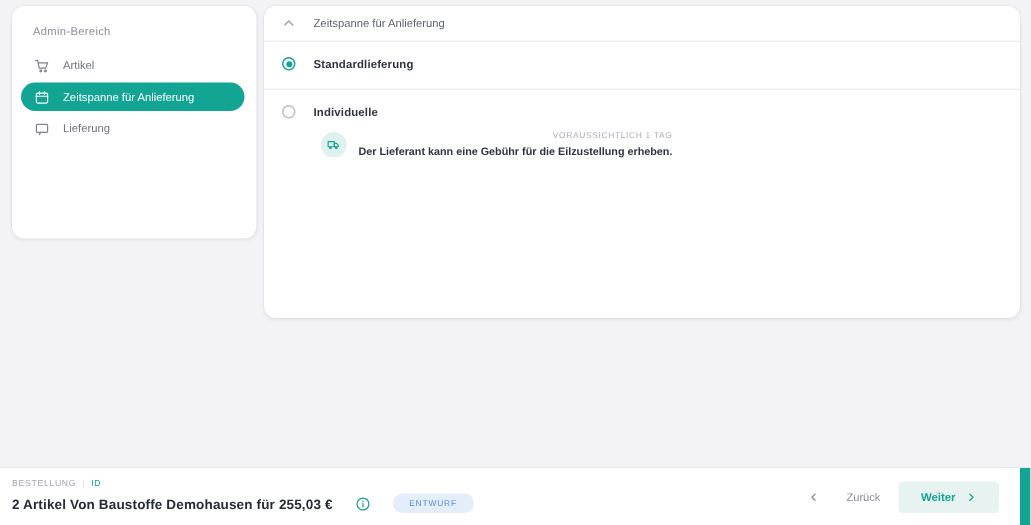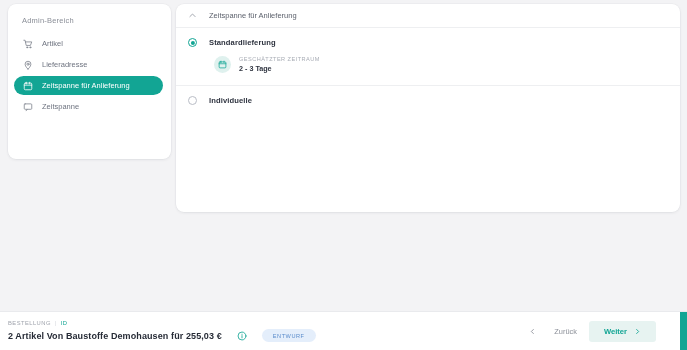--- a/index.html
+++ b/index.html
@@ -44,21 +44,21 @@
     overflow: hidden;
   }
   .card-header {
     display: flex; align-items: center; gap: 12px;
     height: 24px; padding: 0 12px;
     border-bottom: 1px solid #eeeff1;
   }
   .chev-up { width: 9px; height: 9px; flex: none; display: block; }
   .card-header .htitle { font-size: 7.5px; color: #5d626d; }
 
-  .opt-block { padding: 10px 4px 12px 12px; border-bottom: 1px solid #eeeff1; }
+  .opt-block { padding: 10px 4px 12px 12px; border-bottom: 1px solid #eeeff1; text-align: right; }
   .opt-block:last-child { border-bottom: none; }
 
   .opt-row { display: flex; align-items: center; gap: 12px; }
   .radio {
     width: 9px; height: 9px; border-radius: 50%;
     border: 1.1px solid #b9bdc6; flex: none;
     position: relative; background: #fff; cursor: pointer;
   }
   .radio.on { border-color: #12a594; }
   .radio.on::after {
@@ -110,21 +110,21 @@
   }
   .nav-btns { display: flex; align-items: center; gap: 0; height: 39px; }
   .btn-back {
     display: flex; align-items: center; gap: 18px;
     font-size: 7.4px; color: #8b8f98; padding: 6px 12px; cursor: pointer; justify-content: center;
   }
   .btn-next {
     display: flex; align-items: center; gap: 7px;
     font-size: 7.6px; color: #12a594; font-weight: 600;
     background: #e7f3f1; padding: 6px 15px; border-radius: 3px;
-    margin-right: 24px; cursor: pointer;
+    margin-right: 14px; cursor: pointer;
   }
   .accent-bar { width: 7px; height: 39px; background: #12a594; flex: none; }
   .mini-chev { width: 7px; height: 7px; display: block; }
 </style>
 </head>
 <body>
 
 <div class="app">
 
   <div class="sidebar">
@@ -134,86 +134,79 @@
       <span class="ico">
         <svg viewBox="0 0 24 24" fill="none" stroke="#7c818c" stroke-width="1.9" stroke-linecap="round" stroke-linejoin="round">
           <path d="M2 3h3l2.6 12.4h10.2L21 7H6"></path>
             <circle cx="10" cy="20" r="1.4"></circle>
             <circle cx="17.5" cy="20" r="1.4"></circle>
         </svg>
       </span>
       <span>Artikel</span>
     </div>
 
-    <div class="nav-item">
-      <span class="ico">
-        <svg viewBox="0 0 24 24" fill="none" stroke="#7c818c" stroke-width="1.9" stroke-linecap="round" stroke-linejoin="round">
-          <path d="M12 22s7-6.2 7-12a7 7 0 1 0-14 0c0 5.8 7 12 7 12z"></path>
-            <circle cx="12" cy="10" r="2.6"></circle>
-        </svg>
-      </span>
-      <span>Lieferadresse</span>
-    </div>
 
 
     <div class="nav-item active">
       <span class="ico">
         <svg viewBox="0 0 24 24" fill="none" stroke="#ffffff" stroke-width="1.9" stroke-linecap="round" stroke-linejoin="round">
           <rect x="3" y="5" width="18" height="16" rx="2.5"></rect>
             <path d="M3 10h18M8 3v4M16 3v4"></path>
         </svg>
       </span>
       <span>Zeitspanne für Anlieferung</span>
     </div>
 
     <div class="nav-item">
       <span class="ico">
         <svg viewBox="0 0 24 24" fill="none" stroke="#7c818c" stroke-width="1.9" stroke-linecap="round" stroke-linejoin="round">
           <rect x="3" y="4.5" width="18" height="13" rx="2"></rect>
             <path d="M7.5 21l2.5-3.5"></path>
         </svg>
       </span>
-      <span>Zeitspanne</span>
+      <span>Lieferung</span>
     </div>
 
   </div>
 
   <div class="main-card">
 
     <div class="card-header">
       <svg class="chev-up" viewBox="0 0 24 24" fill="none" stroke="#9a9ea7" stroke-width="2.4" stroke-linecap="round" stroke-linejoin="round">
           <path d="M5 15l7-7 7 7"></path>
         </svg>
       <span class="htitle">Zeitspanne für Anlieferung</span>
     </div>
 
     <div class="opt-block">
       <div class="opt-row">
         <span class="radio on"></span>
         <span class="opt-label">Standardlieferung</span>
       </div>
-      <div class="detail">
-        <span class="detail-circle">
-          <svg viewBox="0 0 24 24" fill="none" stroke="#12a594" stroke-width="2" stroke-linecap="round" stroke-linejoin="round">
-            <rect x="3" y="5" width="18" height="16" rx="2.5"></rect>
-              <path d="M3 10h18M8 3v4M16 3v4"></path>
-          </svg>
-        </span>
-        <span>
-          <div class="detail-kicker">GESCHÄTZTER ZEITRAUM</div>
-          <div class="detail-main">2 - 3 Tage</div>
-        </span>
-      </div>
     </div>
 
 
     <div class="opt-block">
       <div class="opt-row">
         <span class="radio"></span>
         <span class="opt-label">Individuelle</span>
+      </div>
+      <div class="detail">
+        <span class="detail-circle">
+          <svg viewBox="0 0 24 24" fill="none" stroke="#12a594" stroke-width="2" stroke-linecap="round" stroke-linejoin="round">
+            <path d="M2 6.5h11v9H2z"></path>
+              <path d="M13 9.5h4l3 3v3h-7z"></path>
+              <circle cx="6" cy="17.5" r="1.6"></circle>
+              <circle cx="16.5" cy="17.5" r="1.6"></circle>
+          </svg>
+        </span>
+        <span>
+          <div class="detail-kicker">VORAUSSICHTLICH 1 TAG</div>
+          <div class="detail-main">Der Lieferant kann eine Gebühr für die Eilzustellung erheben.</div>
+        </span>
       </div>
     </div>
   </div>
 
   <div class="bottombar">
     <div>
       <div class="order-meta">
         <span class="lbl">BESTELLUNG</span>
         <span class="sep">|</span>
         <span class="id">ID</span>

